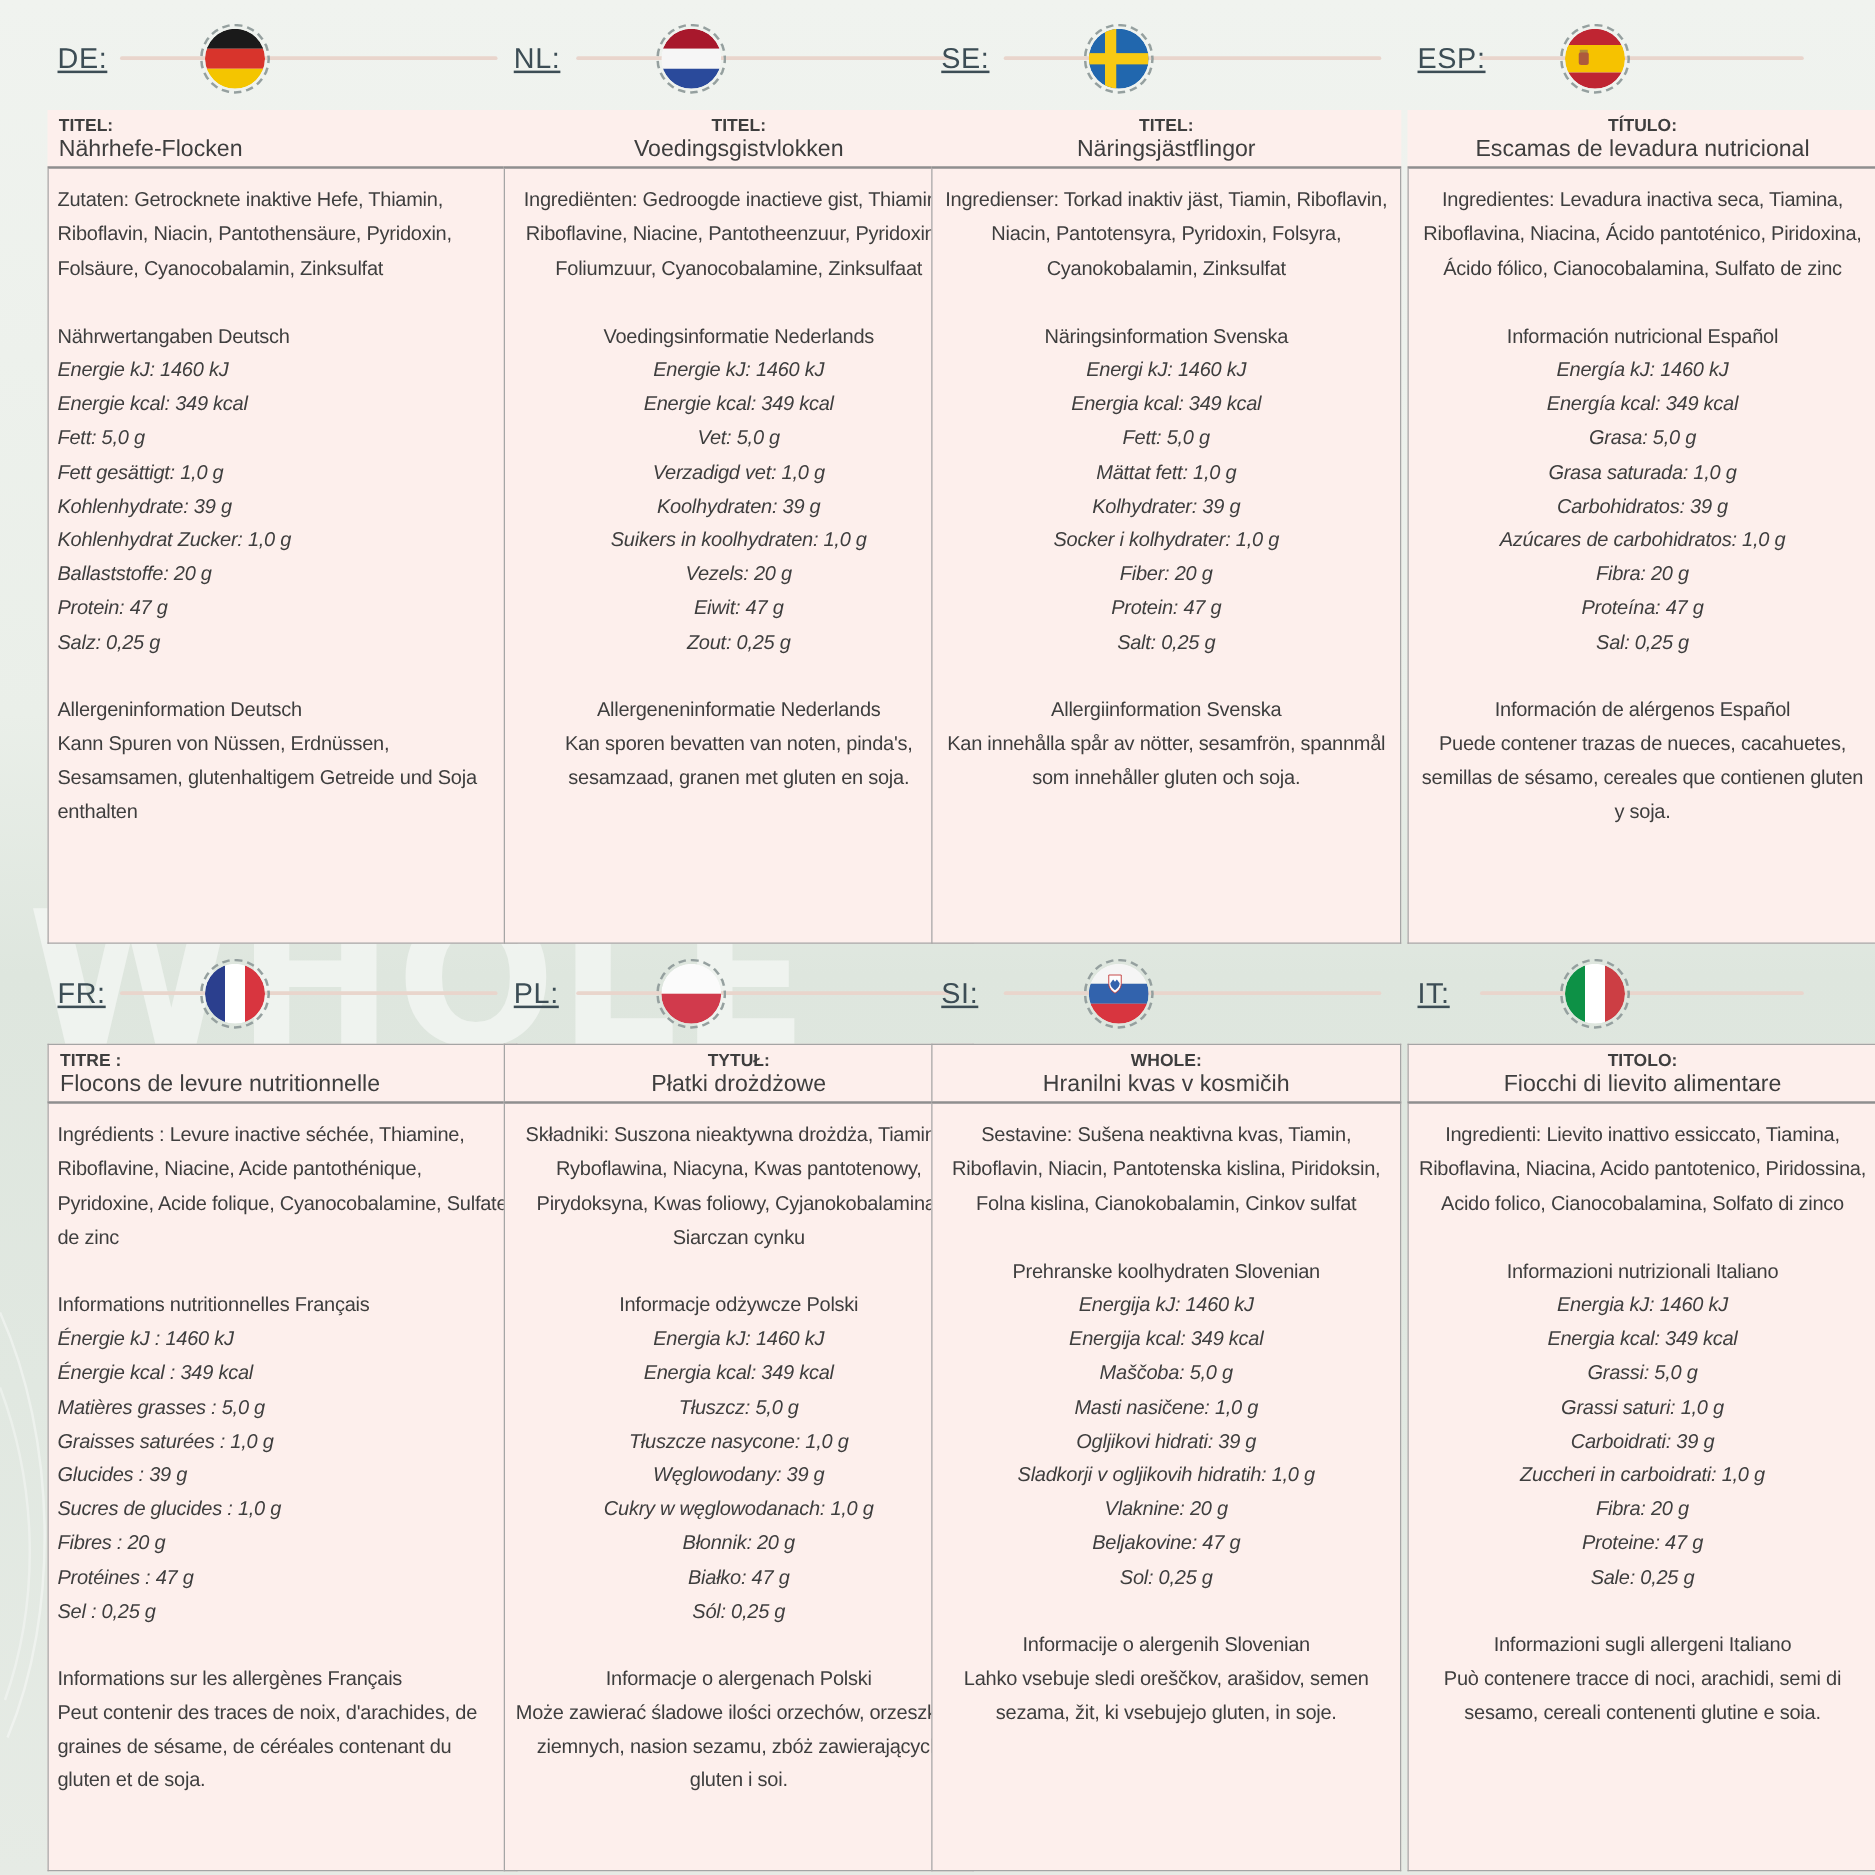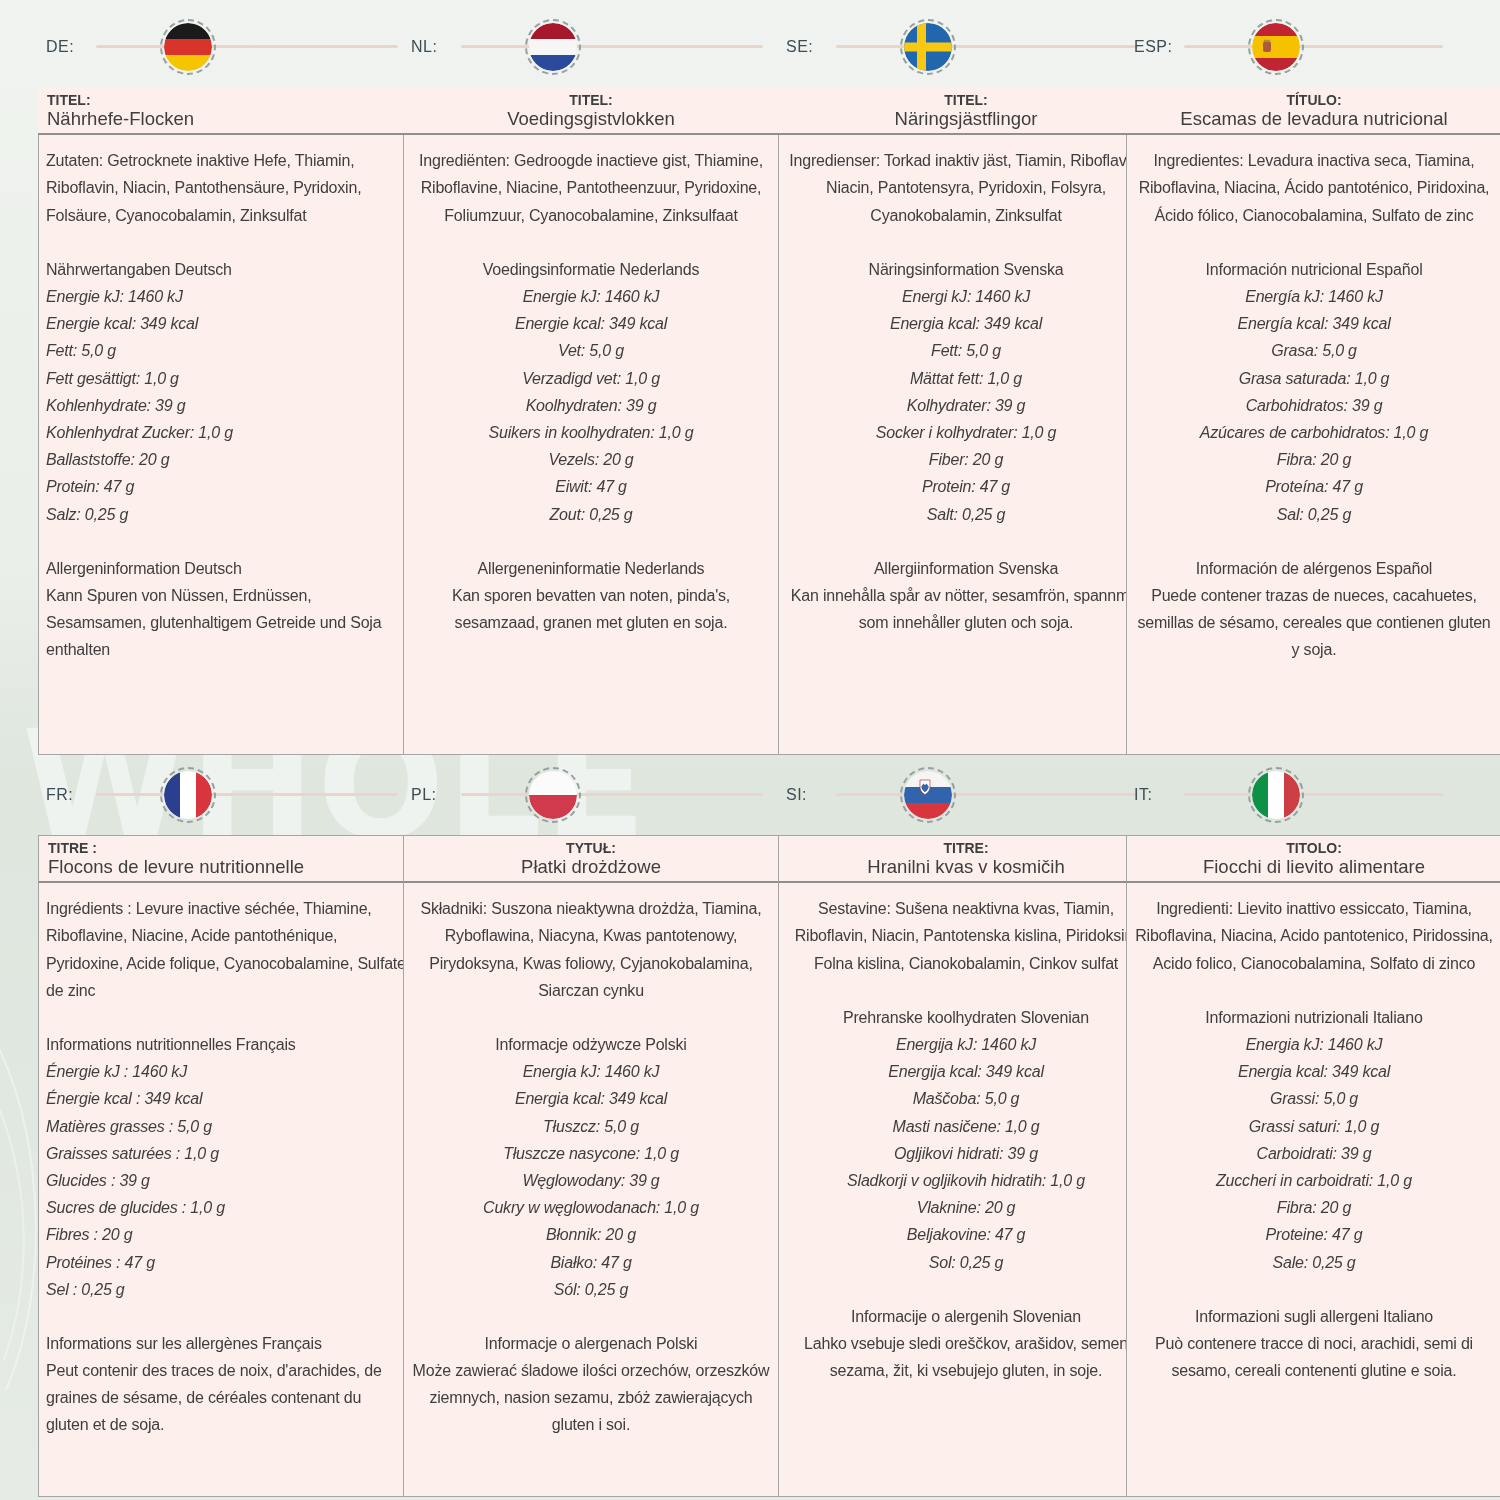--- a/index.html
+++ b/index.html
@@ -6,24 +6,24 @@
   .page{position:relative;width:1500px;height:1500px;overflow:hidden;
         font-family:"Liberation Sans","DejaVu Sans",sans-serif;
         background:linear-gradient(180deg,#f0f3ef 0%,#eaefe9 38%,#dee6de 52%,#e1e8e1 74%,#e6ebe5 100%);}
   
   .wm{position:absolute;left:22px;top:698px;z-index:0;font-weight:bold;font-size:150px;
       letter-spacing:2px;color:rgba(255,255,255,0.50);font-family:"DejaVu Sans",sans-serif;white-space:nowrap;}
   .deco{position:absolute;z-index:0;}
   
   .hdr{position:absolute;height:54px;width:360px;z-index:2;}
   .hdr.last{width:317px;}
-  .c0{left:38px}.c1{left:403px}.c2{left:778px}.c3{left:1126px}
+  .c0{left:38px}.c1{left:403px}.c2{left:745px}.c3{left:1126px}
   .r0{top:20px}.r1{top:768px}
   .code{position:absolute;left:8px;top:50%;transform:translateY(-50%);
-        font-size:16px;color:#3c4d55;letter-spacing:.5px;}
+        font-size:23px;color:#3c4d55;letter-spacing:.5px;text-decoration:underline;}
   .hline{position:absolute;left:58px;right:0;top:25px;height:3px;background:#e9d5cc;border-radius:2px;}
   .flag{position:absolute;left:122px;top:50%;transform:translateY(-50%);
         width:48px;height:48px;padding:2px;border:2px dashed #95a09f;border-radius:50%;
         box-sizing:content-box;}
   .flag svg{display:block;border-radius:50%;}
   
   .panel{position:absolute;width:376px;background:#fdefec;z-index:1;color:#3e3e3e;
          display:flex;flex-direction:column;box-sizing:border-box;}
   .p0{top:88px;height:667px}.p1{top:835px;height:662px}
   .ptitle{padding:4px 9px 3px;border-bottom:2px solid #8f8f8f;}
@@ -328,21 +328,21 @@
 Błonnik: 20 g
 Białko: 47 g
 Sól: 0,25 g</div>
       <div class="allergen-head">Informacje o alergenach Polski</div>
       <div>Może zawierać śladowe ilości orzechów, orzeszków ziemnych, nasion sezamu, zbóż zawierających gluten i soi.</div>
     </div>
   </div>
 
   <div class="panel bordered c2 p1 align-center">
     <div class="ptitle">
-      <div class="tlabel">TITRE:</div>
+      <div class="tlabel">WHOLE:</div>
       <div class="tvalue">Hranilni kvas v kosmičih</div>
     </div>
     <div class="pbody">
       <div class="ingredients">Sestavine: Sušena neaktivna kvas, Tiamin, Riboflavin, Niacin, Pantotenska kislina, Piridoksin, Folna kislina, Cianokobalamin, Cinkov sulfat</div>
       <div>Prehranske koolhydraten Slovenian</div>
       <div class="lines">Energija kJ: 1460 kJ
 Energija kcal: 349 kcal
 Maščoba: 5,0 g
 Masti nasičene: 1,0 g
 Ogljikovi hidrati: 39 g

